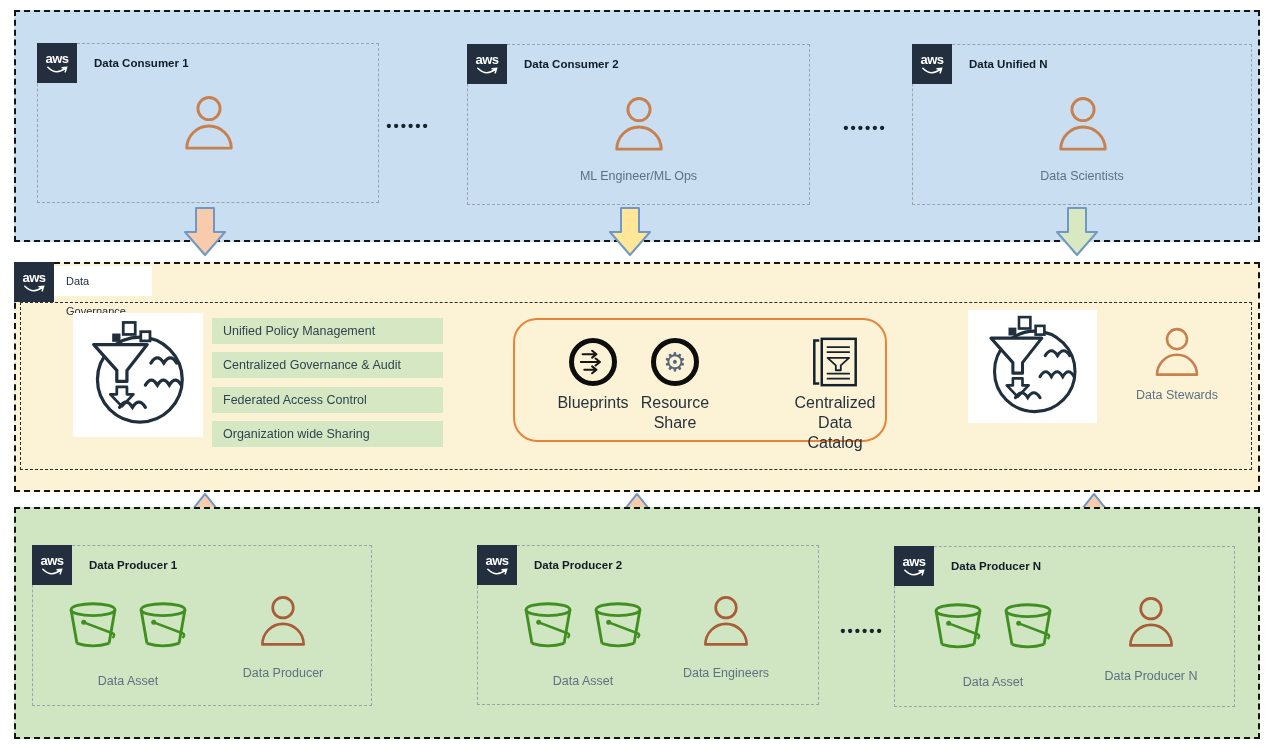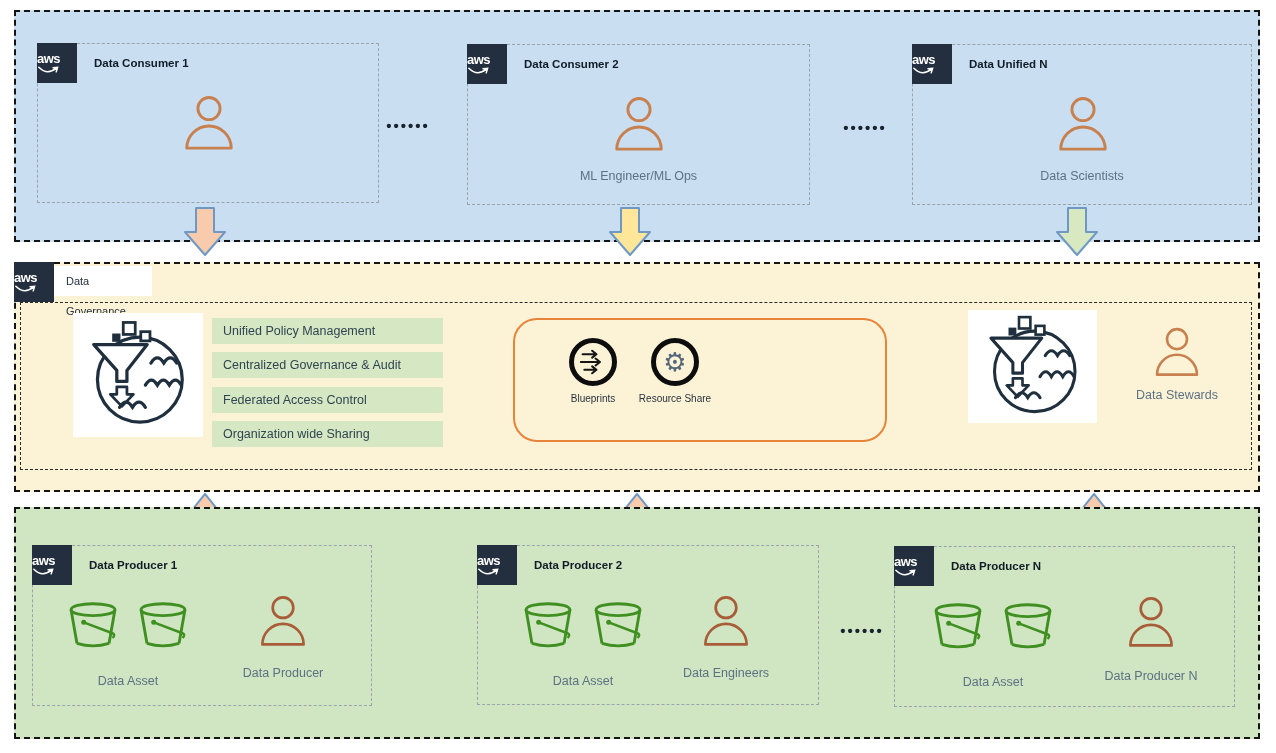--- a/index.html
+++ b/index.html
@@ -13,21 +13,21 @@
   .band-producers{left:14px;top:507px;width:1246px;height:232px;background:#d0e5c1;}
   .inner-dashed{position:absolute;left:20px;top:302px;width:1232px;height:168px;
                 border:1.5px dashed #2a2a2a;box-sizing:border-box;}
 
   
   .obox{position:absolute;border:1.5px dashed #9aa4ad;box-sizing:border-box;}
   .btitle{position:absolute;left:56px;top:13px;font-size:11.5px;font-weight:bold;color:#101c28;}
 
   
   .awslogo{position:absolute;left:-1px;top:-1px;width:40px;height:40px;background:#232f3e;
-           display:flex;flex-direction:column;align-items:flex-start;justify-content:center;z-index:3;}
+           display:flex;flex-direction:column;align-items:center;justify-content:center;z-index:3;}
   .awslogo .aws-word{color:#fff;font-weight:bold;font-size:13px;line-height:12px;letter-spacing:-0.5px;}
   .awslogo svg{display:block;margin-top:1px;}
 
   
   .person-svg{position:absolute;}
   .lbl{position:absolute;text-align:center;font-size:12.5px;color:#5d7183;}
   .dots{position:absolute;width:84px;text-align:center;font-size:15px;font-weight:bold;
         letter-spacing:2px;color:#17242e;}
 
   
@@ -37,21 +37,21 @@
   
   .gov-tag{position:absolute;left:54px;top:266px;width:98px;height:30px;background:#ffffff;
            font-size:11px;color:#232f3e;line-height:30px;padding-left:12px;box-sizing:border-box;}
   .lf-tile{position:absolute;background:#ffffff;display:flex;align-items:center;justify-content:center;}
   .capbar{position:absolute;left:212px;width:231px;height:26px;background:#d6e8c3;
           font-size:12.5px;line-height:26px;color:#2f4451;padding-left:11px;box-sizing:border-box;}
   .svcbox{position:absolute;left:513px;top:318px;width:374px;height:124px;
           border:2px solid #e8833a;border-radius:24px;box-sizing:border-box;}
   .svc{position:absolute;width:90px;text-align:center;}
   .svc .icn{height:52px;display:flex;align-items:center;justify-content:center;}
-  .svc .slbl{margin-top:5px;font-size:10px;line-height:1.25;color:#27323c;}
+  .svc .slbl{margin-top:5px;font-size:16px;line-height:1.25;color:#27323c;}
   .ring{width:38px;height:38px;border:5px solid #0d0d0d;border-radius:50%;
         display:flex;align-items:center;justify-content:center;box-sizing:content-box;}
   .gear-glyph{font-size:26px;line-height:1;color:#54677a;}
 </style>
 </head>
 <body>
 
 <svg width="0" height="0" style="position:absolute" aria-hidden="true">
   <defs>
     <symbol id="sym-person" viewBox="0 0 60 58">
@@ -186,20 +186,31 @@
   <div class="svc" style="left:630px;top:336px">
     <div class="icn">
       <div class="ring">
         <span class="gear-glyph">⚙</span>
       </div>
     </div>
     <div class="slbl">Resource Share</div>
   </div>
 
 
+  <div class="svc" style="left:790px;top:336px">
+    <div class="icn">
+      <svg width="48" height="50" viewBox="0 0 58 60">
+        <path d="M10,4 H4 V56 H10" fill="none" stroke="#13222e" stroke-width="3"></path>
+        <rect x="13" y="2" width="41" height="56" fill="none" stroke="#13222e" stroke-width="3"></rect>
+        <path d="M19,12 H47 M19,18 H47 M19,44 H47 M19,50 H47" stroke="#13222e" stroke-width="2.2"></path>
+        <polygon points="20,25 46,25 36,34 36,40 30,40 30,34" fill="none" stroke="#13222e" stroke-width="2.2" stroke-linejoin="round"></polygon>
+      </svg>
+    </div>
+    <div class="slbl">Centralized Data Catalog</div>
+  </div>
 
   <div class="lf-tile" style="left:968px;top:310px;width:129px;height:113px">
     <svg width="112" height="104">
         <use href="#sym-lake"></use>
       </svg>
   </div>
   <svg class="person-svg" style="left:1151px;top:327px;color:#c8804f" width="52" height="52">
       <use href="#sym-person"></use>
     </svg>
   <div class="lbl" style="left:1107px;top:388px;width:140px">Data Stewards</div>

